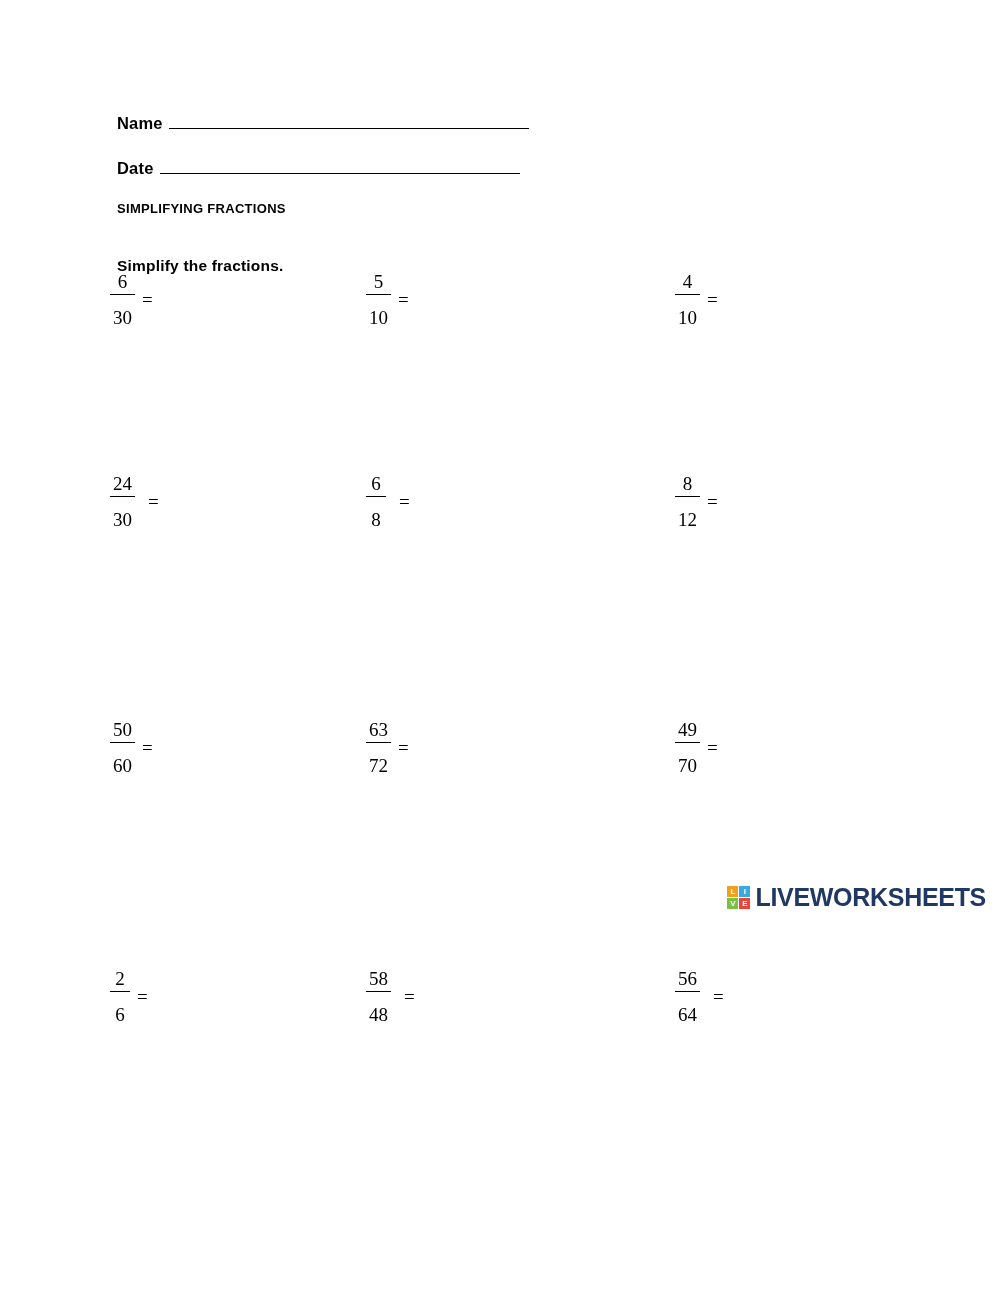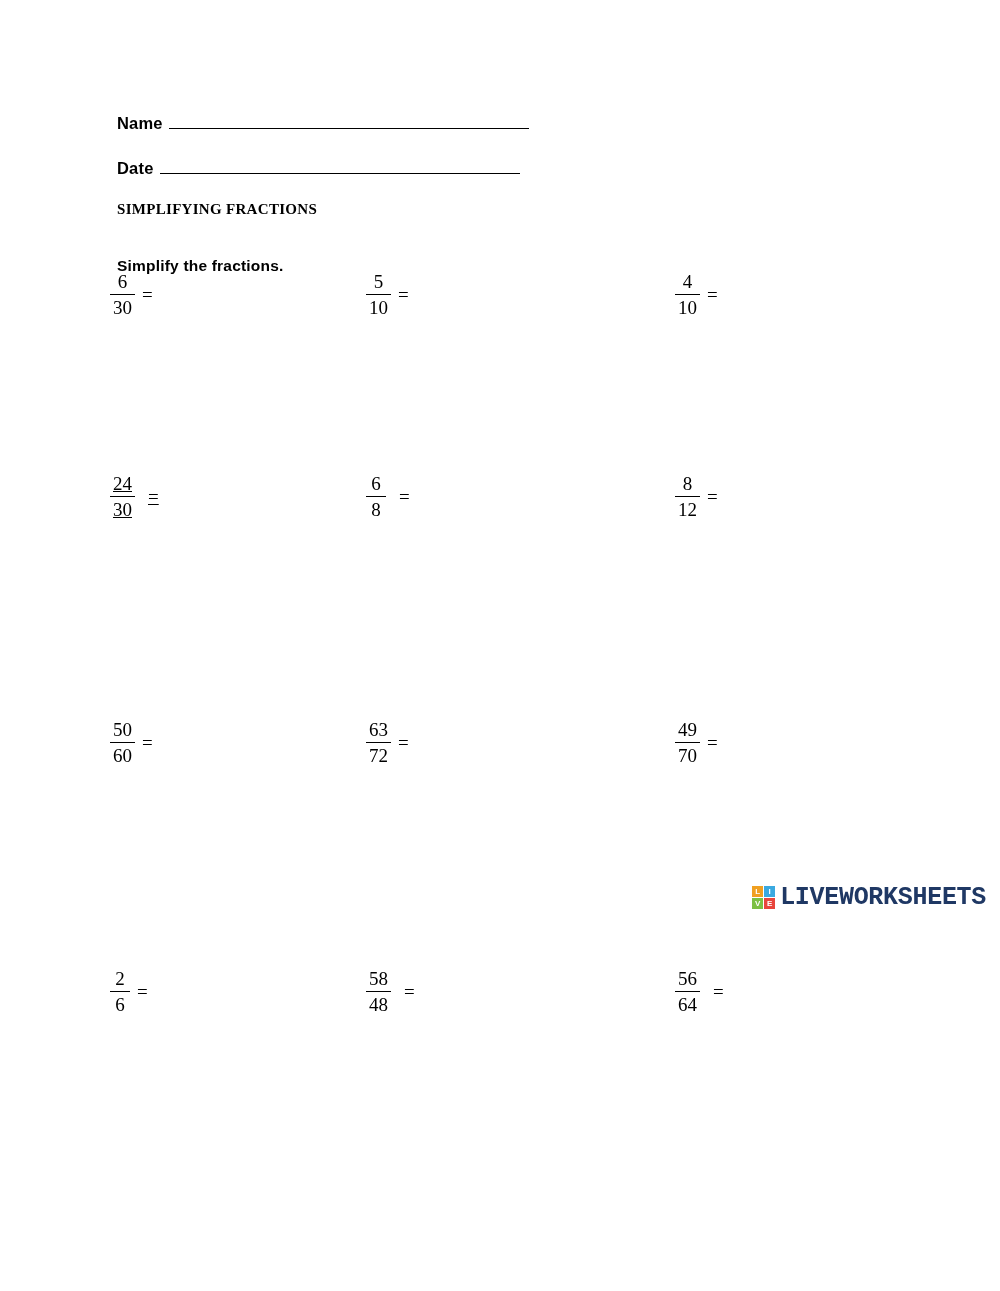--- a/index.html
+++ b/index.html
@@ -45,23 +45,22 @@
   #name-row { left: 117px; top: 114px; }
   #name-row .rule { width: 360px; }
   #date-row { left: 117px; top: 159px; justify-content: flex-end; }
   #date-row .rule { width: 360px; }
 
   .doc-title {
     position: absolute;
     left: 117px;
     top: 201px;
     font-weight: bold;
-    font-size: 15px;
+    font-size: 13px;
     letter-spacing: 0.3px;
-    font-family: Liberation Serif, serif;
   }
   .instruction {
     position: absolute;
     left: 117px;
     top: 257px;
     font-weight: bold;
     font-size: 15.5px;
     letter-spacing: 0.2px;
   }
 
@@ -93,21 +92,21 @@
     padding: 0 3px 1px 3px;
   }
   .problem .bar {
     display: block;
     width: 100%;
     min-width: 20px;
     border-top: 1.3px solid #000;
     height: 0;
   }
   .problem .den {
-    padding: 3px 3px 0 3px;
+    padding: 13px 3px 0 3px;
   }
   .problem .eq {
     margin-left: 7px;
     font-size: 19px;
     font-family: "Liberation Serif", serif;
   }
   .problem .eq.wide { margin-left: 13px; }
 
   .col1 { left: 110px; }
   .col2 { left: 366px; }
@@ -137,21 +136,21 @@
     text-align: center;
     color: #ffffff;
     font-family: "Liberation Sans", sans-serif;
     font-weight: bold;
   }
   .lg-l { background: #f0a021; }
   .lg-i { background: #3aa9e0; }
   .lg-v { background: #7cc043; }
   .lg-e { background: #e8453c; }
   .logo-text {
-    font-family: Liberation Mono, monospace;
+    font-family: Liberation Sans, sans-serif;
     font-weight: bold;
     font-size: 25px;
     color: #1f3864;
     letter-spacing: -0.3px;
   }
 </style>
 </head>
 <body>
 
 <div class="sheet">
@@ -192,21 +191,21 @@
         <span class="frac">
           <span class="num">4</span>
           <span class="bar"></span>
           <span class="den">10</span>
         </span>
         <span class="eq">=</span>
       </div>
     </div>
 
     <div class="prob-row">
-      <div class="problem col1" style="top:-48px;text-decoration:underline;">
+      <div class="problem col1" style="top:-48px;">
         <span class="frac">
           <span class="num">24</span>
           <span class="bar"></span>
           <span class="den">30</span>
         </span>
         <span class="eq wide">=</span>
       </div>
       <div class="problem col2" style="top:-48px;">
         <span class="frac">
           <span class="num">6</span>

